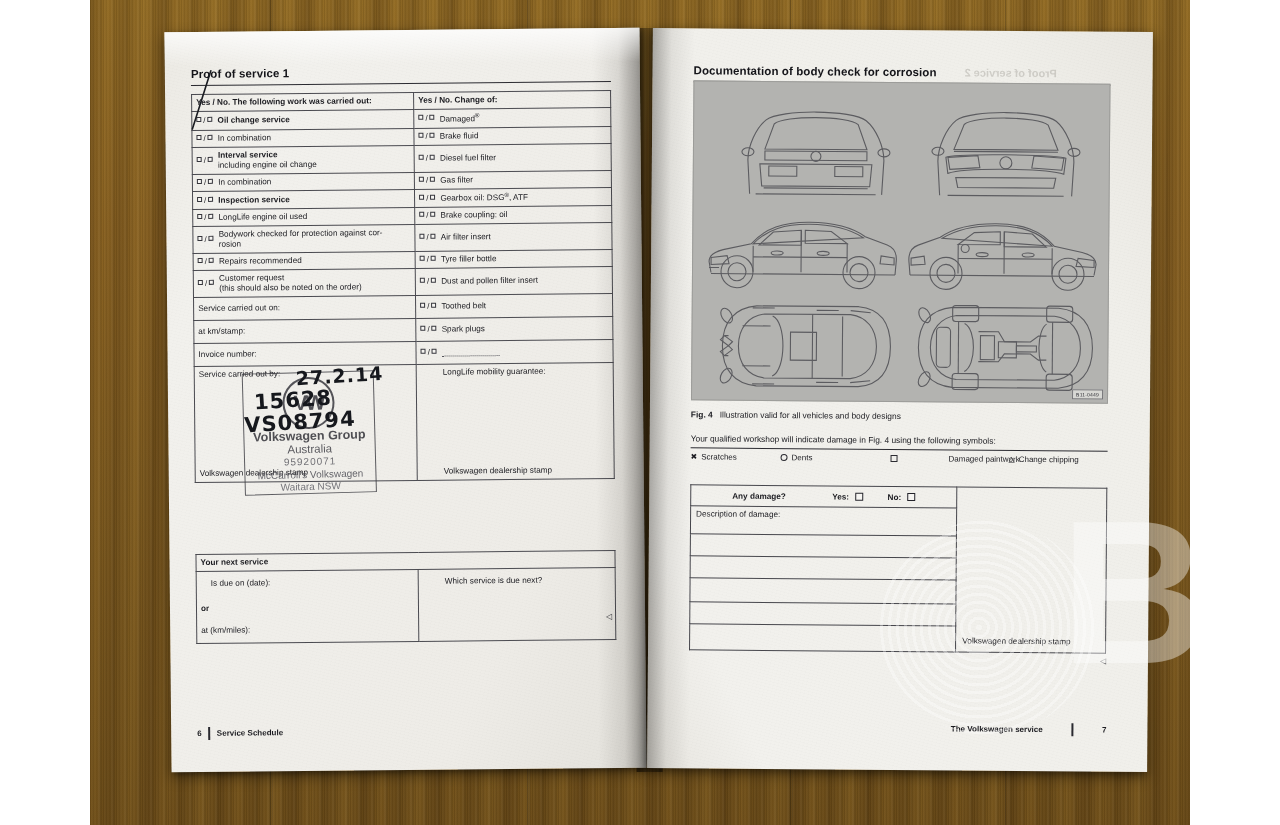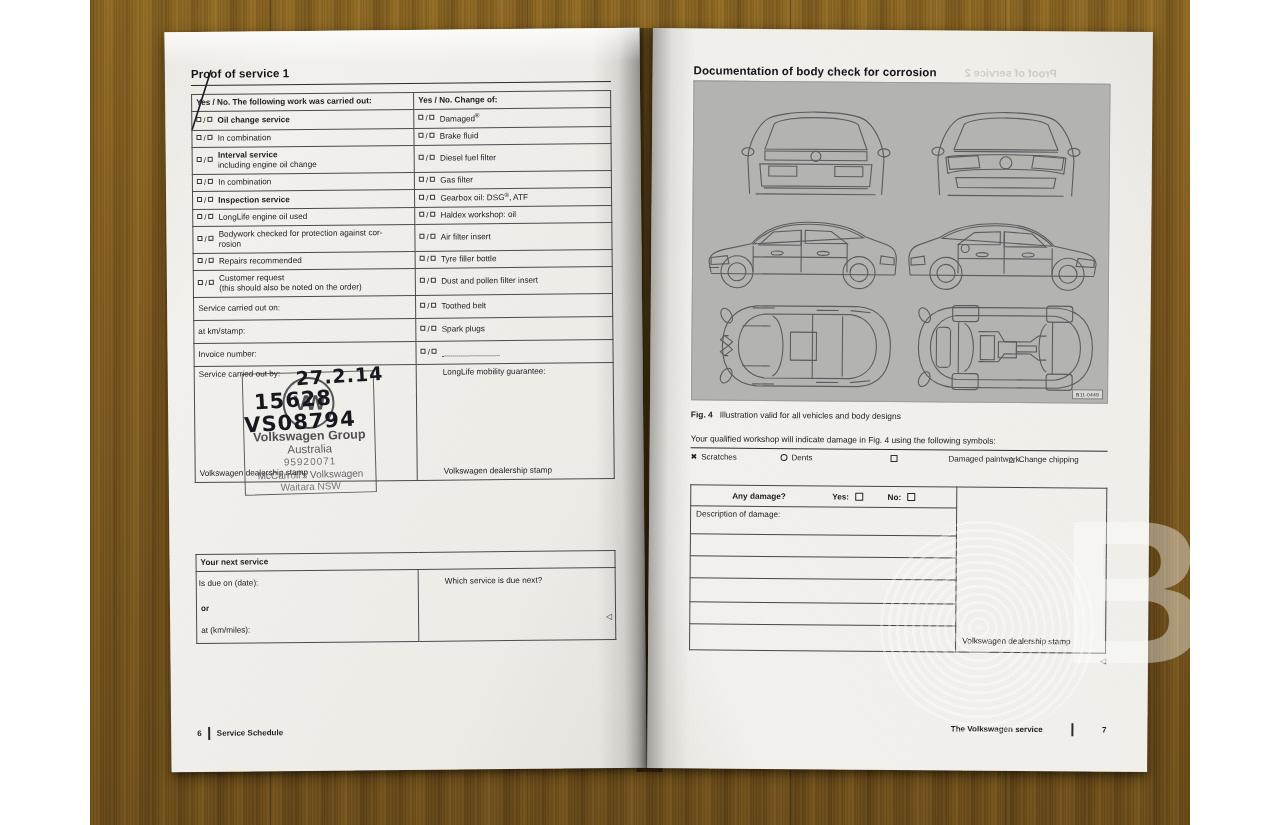--- a/index.html
+++ b/index.html
@@ -338,21 +338,21 @@
                   <span class="cb"></span><span class="sep">/</span><span class="cb"></span>
                 </span>
                 <span class="txt">LongLife engine oil used</span>
               </div>
             </td>
             <td>
               <div class="flexrow">
                 <span class="cbcell">
                   <span class="cb"></span><span class="sep">/</span><span class="cb"></span>
                 </span>
-                <span class="txt">Haldex workshop: oil</span>
+                <span class="txt">Brake coupling: oil</span>
               </div>
             </td>
           </tr>
 
           <tr>
             <td>
               <div class="flexrow">
                 <span class="cbcell">
                   <span class="cb"></span><span class="sep">/</span><span class="cb"></span>
                 </span>
@@ -488,21 +488,21 @@
       </svg>
 
       <div class="content" style="left:26px; top:522px; width:420px;">
         <table class="grid">
           <tbody>
               <tr>
             <td colspan="2" class="bold" style="padding:3px 4px;">Your next service</td>
           </tr>
           <tr>
             <td style="width:53%; height:72px; vertical-align: top; position: relative;">
-              <div style="position:absolute; left:2px; top:7px;">Is due on (date):</div>
+              <div style="position:absolute; left:14px; top:7px;">Is due on (date):</div>
               <div class="bold" style="position:absolute; left:4px; top:32px;">or</div>
               <div style="position:absolute; left:4px; top:54px;">at (km/miles):</div>
             </td>
             <td style="width:47%; vertical-align: top;">
               <div style="padding-top:4px; padding-left:22px;">Which service is due next?</div>
             </td>
           </tr>
         </tbody>
           </table>
       </div>

